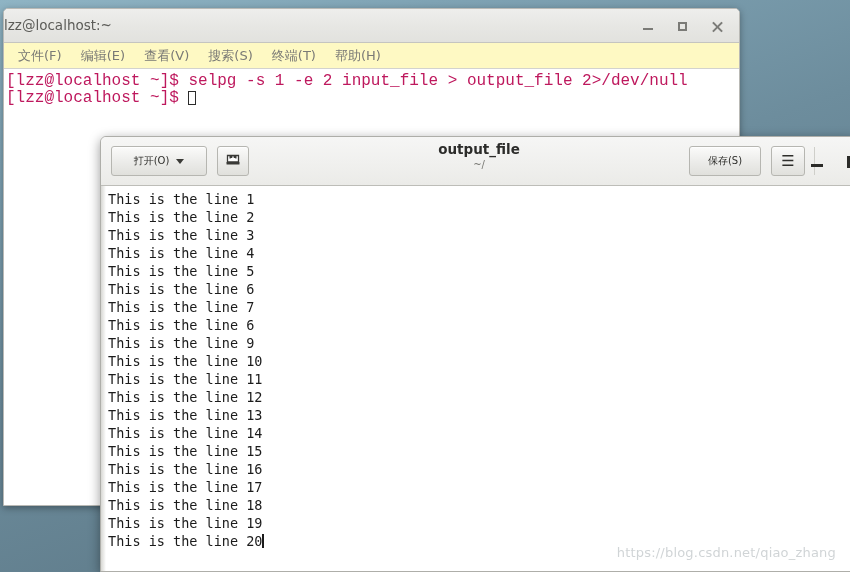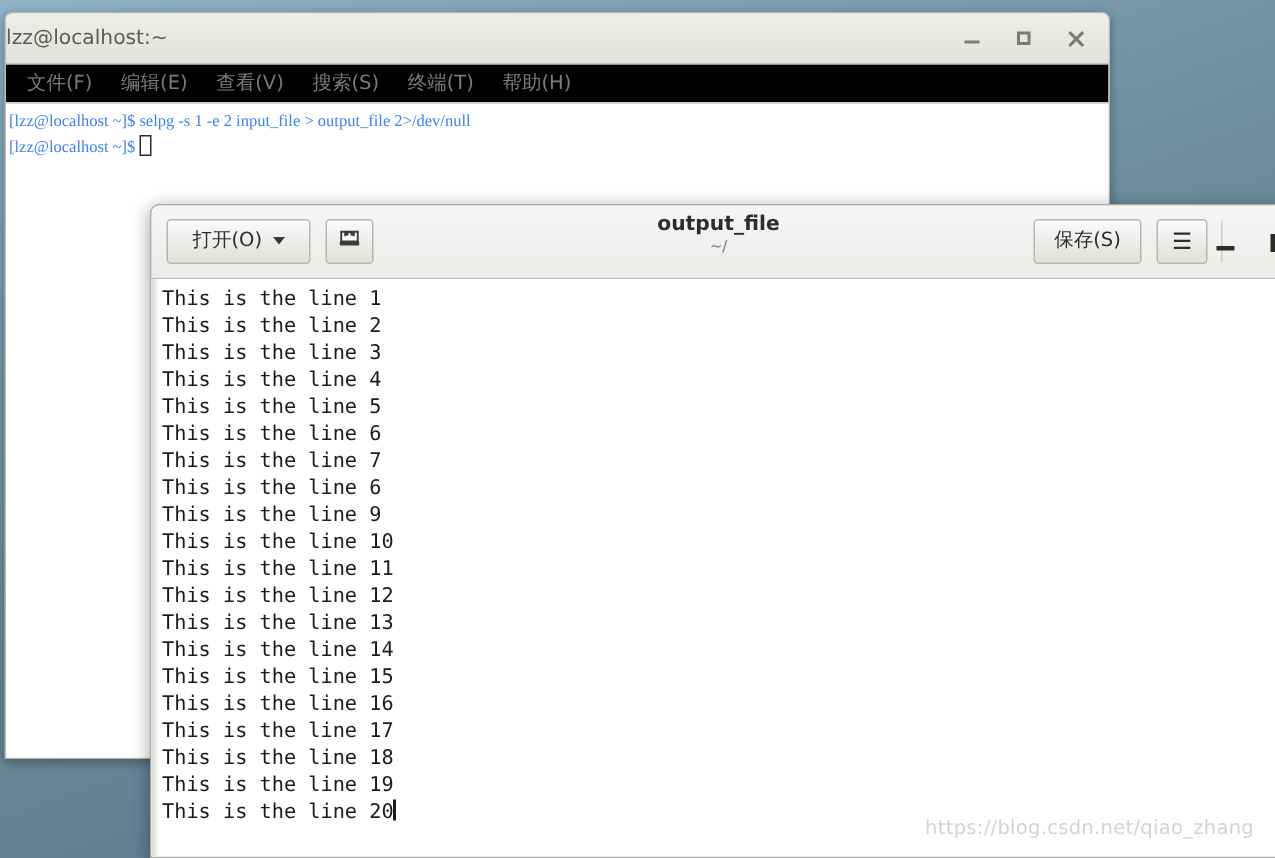--- a/index.html
+++ b/index.html
@@ -89,21 +89,21 @@
     position: absolute;
     left: 0; top: 5px;
     width: 13px; height: 2px;
     background: #7b7b77;
   }
   .glyph-close:before { transform: rotate(45deg); }
   .glyph-close:after  { transform: rotate(-45deg); }
 
   #terminal-menubar {
     height: 26px;
-    background: #000000;
+    background: #fef9c3;
     border-bottom: 1px solid #d3d3ce;
     padding-left: 7px;
     box-sizing: border-box;
     white-space: nowrap;
   }
   .menu-item {
     display: inline-block;
     font-size: 13px;
     color: #7a7a76;
     padding: 0 7px;
@@ -111,24 +111,24 @@
     cursor: default;
   }
 
   #terminal-body {
     background: #ffffff;
     height: 437px;
     padding: 4px 0 0 2px;
     box-sizing: border-box;
   }
   .term-line {
-    font-family: Liberation Serif, serif;
-    font-size: 11px;
+    font-family: Liberation Mono, monospace;
+    font-size: 16px;
     line-height: 17px;
-    color: #3b82f6;
+    color: #be185d;
     white-space: pre;
     letter-spacing: 0px;
   }
   .term-cursor {
     display: inline-block;
     width: 8px; height: 14px;
     border: 1px solid #2b2b2b;
     box-sizing: border-box;
     vertical-align: -3px;
     background: transparent;
@@ -157,21 +157,21 @@
     position: absolute;
     top: 9px;
     background: linear-gradient(to bottom, #fbfbfa 0%, #ececea 52%, #e0e0dc 100%);
     border: 1px solid #b6b6b1;
     border-radius: 3px;
     box-shadow: 0 1px 0 rgba(255,255,255,0.75) inset;
     cursor: default;
     box-sizing: border-box;
     height: 30px;
     line-height: 28px;
-    font-size: 13px;
+    font-size: 10px;
     color: #2e2e2b;
     text-align: center;
   }
   #btn-open {
     left: 10px;
     width: 96px;
     padding: 0 8px;
   }
   #btn-open .caret {
     display: inline-block;

